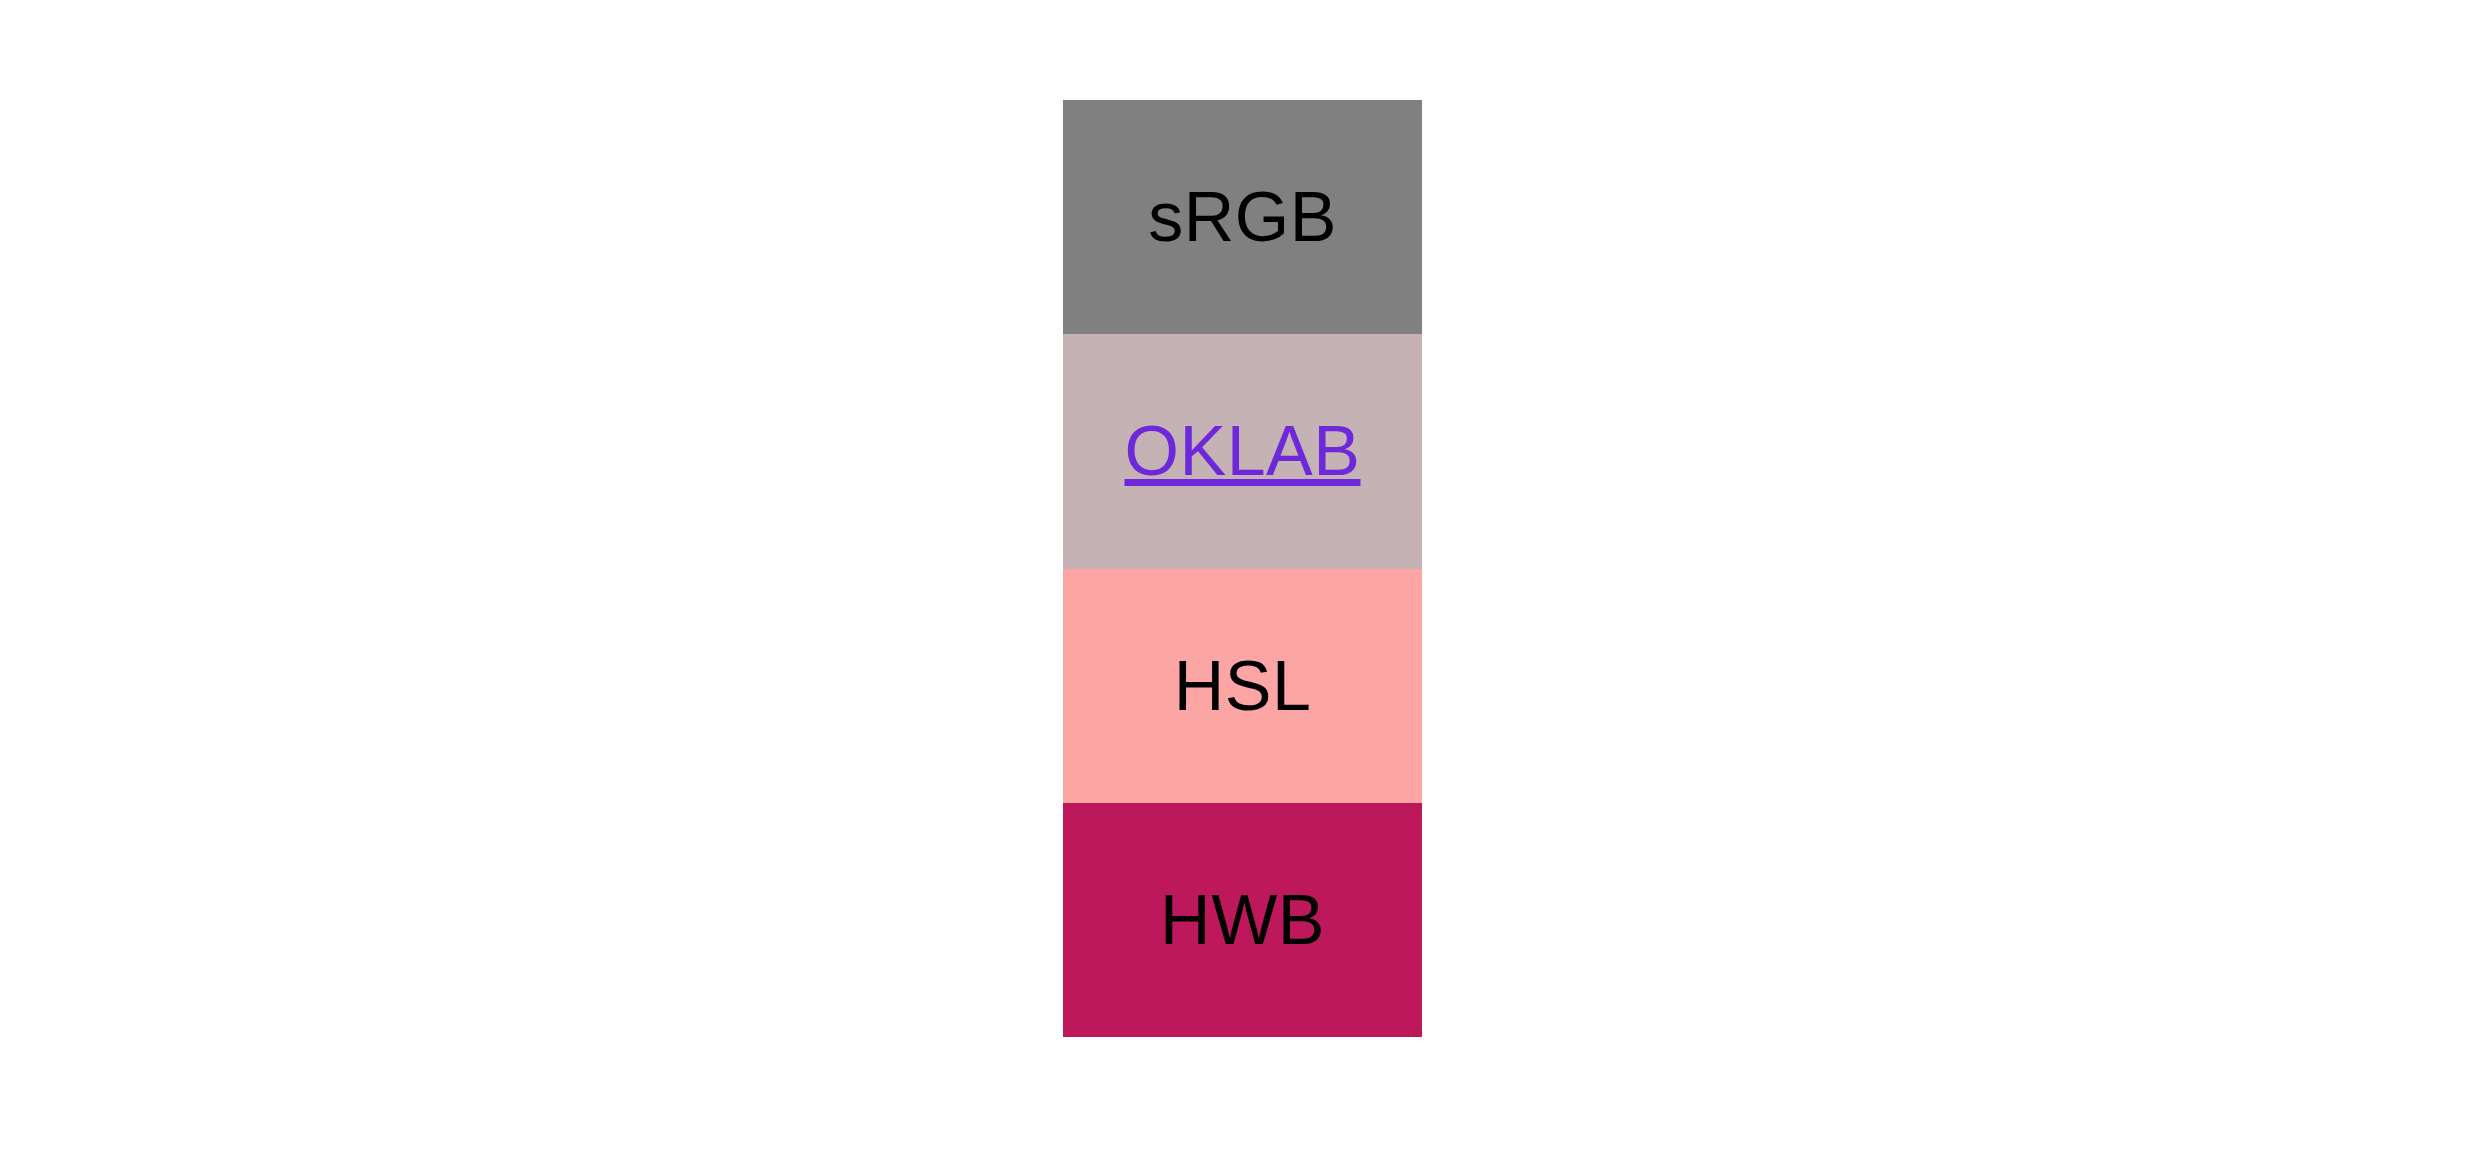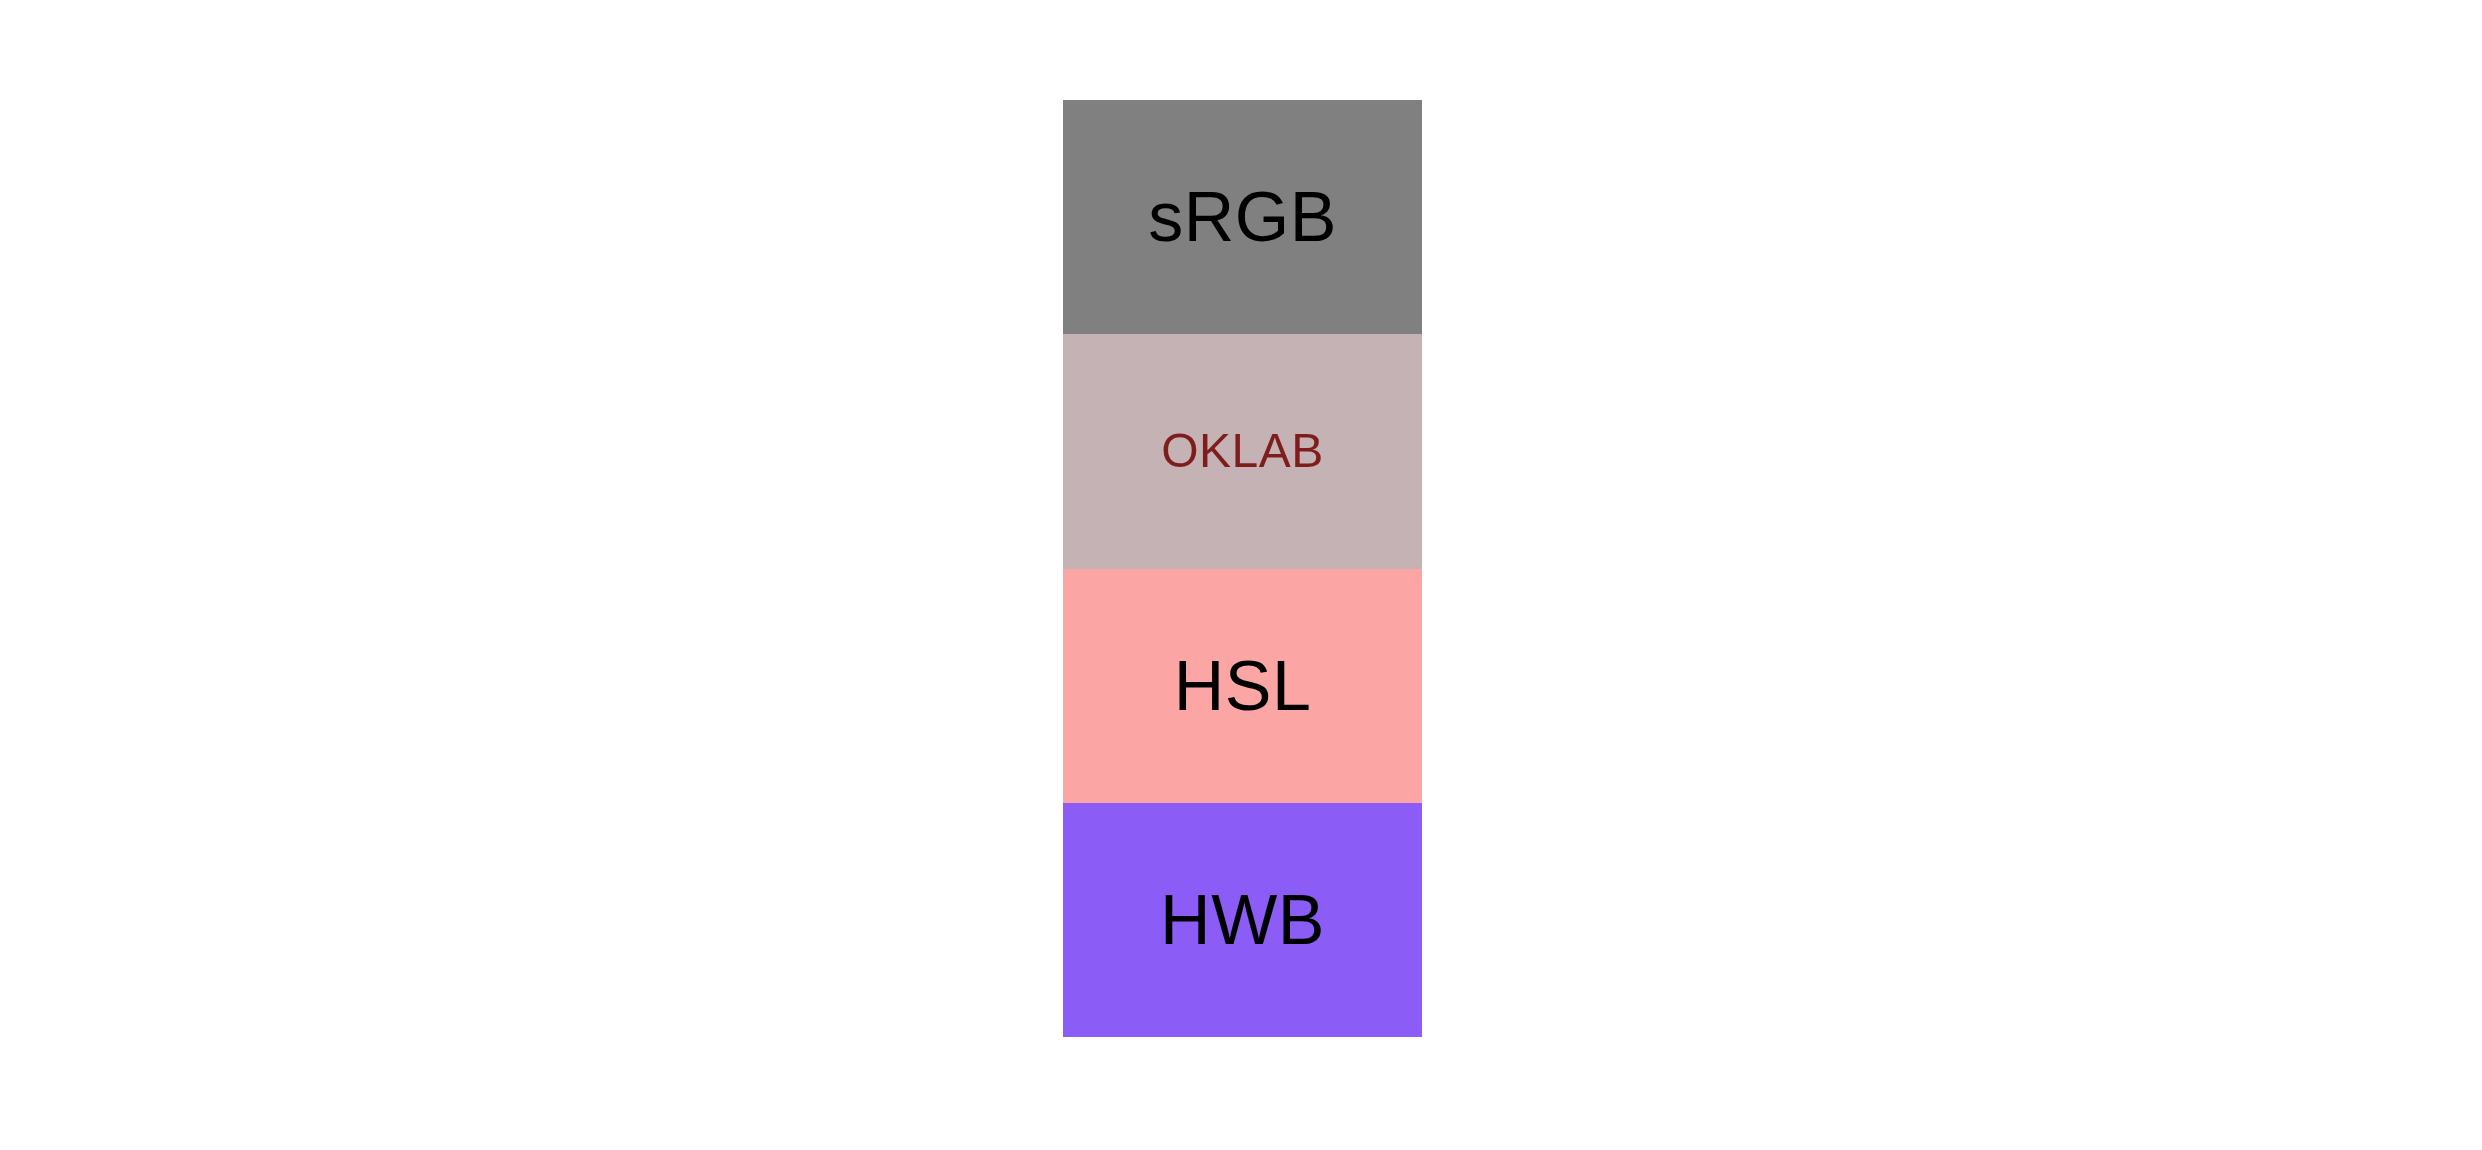--- a/index.html
+++ b/index.html
@@ -60,26 +60,26 @@
 
 <div id="canvas">
 
   <div id="swatch-stack" style="left: 1063px; top: 100px; width: 359px; height: 937px;">
 
     <div class="swatch-row" style="background-color:#808080;">
       <span class="swatch-label" style="color: rgb(0, 0, 0); font-size: 70px;">sRGB</span>
     </div>
 
     <div class="swatch-row" style="background-color:#c5b2b4;">
-      <span class="swatch-label" style="color: #7f1d1d; font-size: 48px;">OKLAB</span>
+      <span class="swatch-label" style="color: #6d28d9; font-size: 70px; text-decoration: underline;">OKLAB</span>
     </div>
 
     <div class="swatch-row" style="background-color:#fca5a5;">
       <span class="swatch-label" style="color: rgb(0, 0, 0); font-size: 70px;">HSL</span>
     </div>
 
-    <div class="swatch-row" style="background-color:#8b5cf6;">
+    <div class="swatch-row" style="background-color:#be185d;">
       <span class="swatch-label" style="color: rgb(0, 0, 0); font-size: 70px;">HWB</span>
     </div>
 
   </div>
 
 </div>
 
 </body></html>

